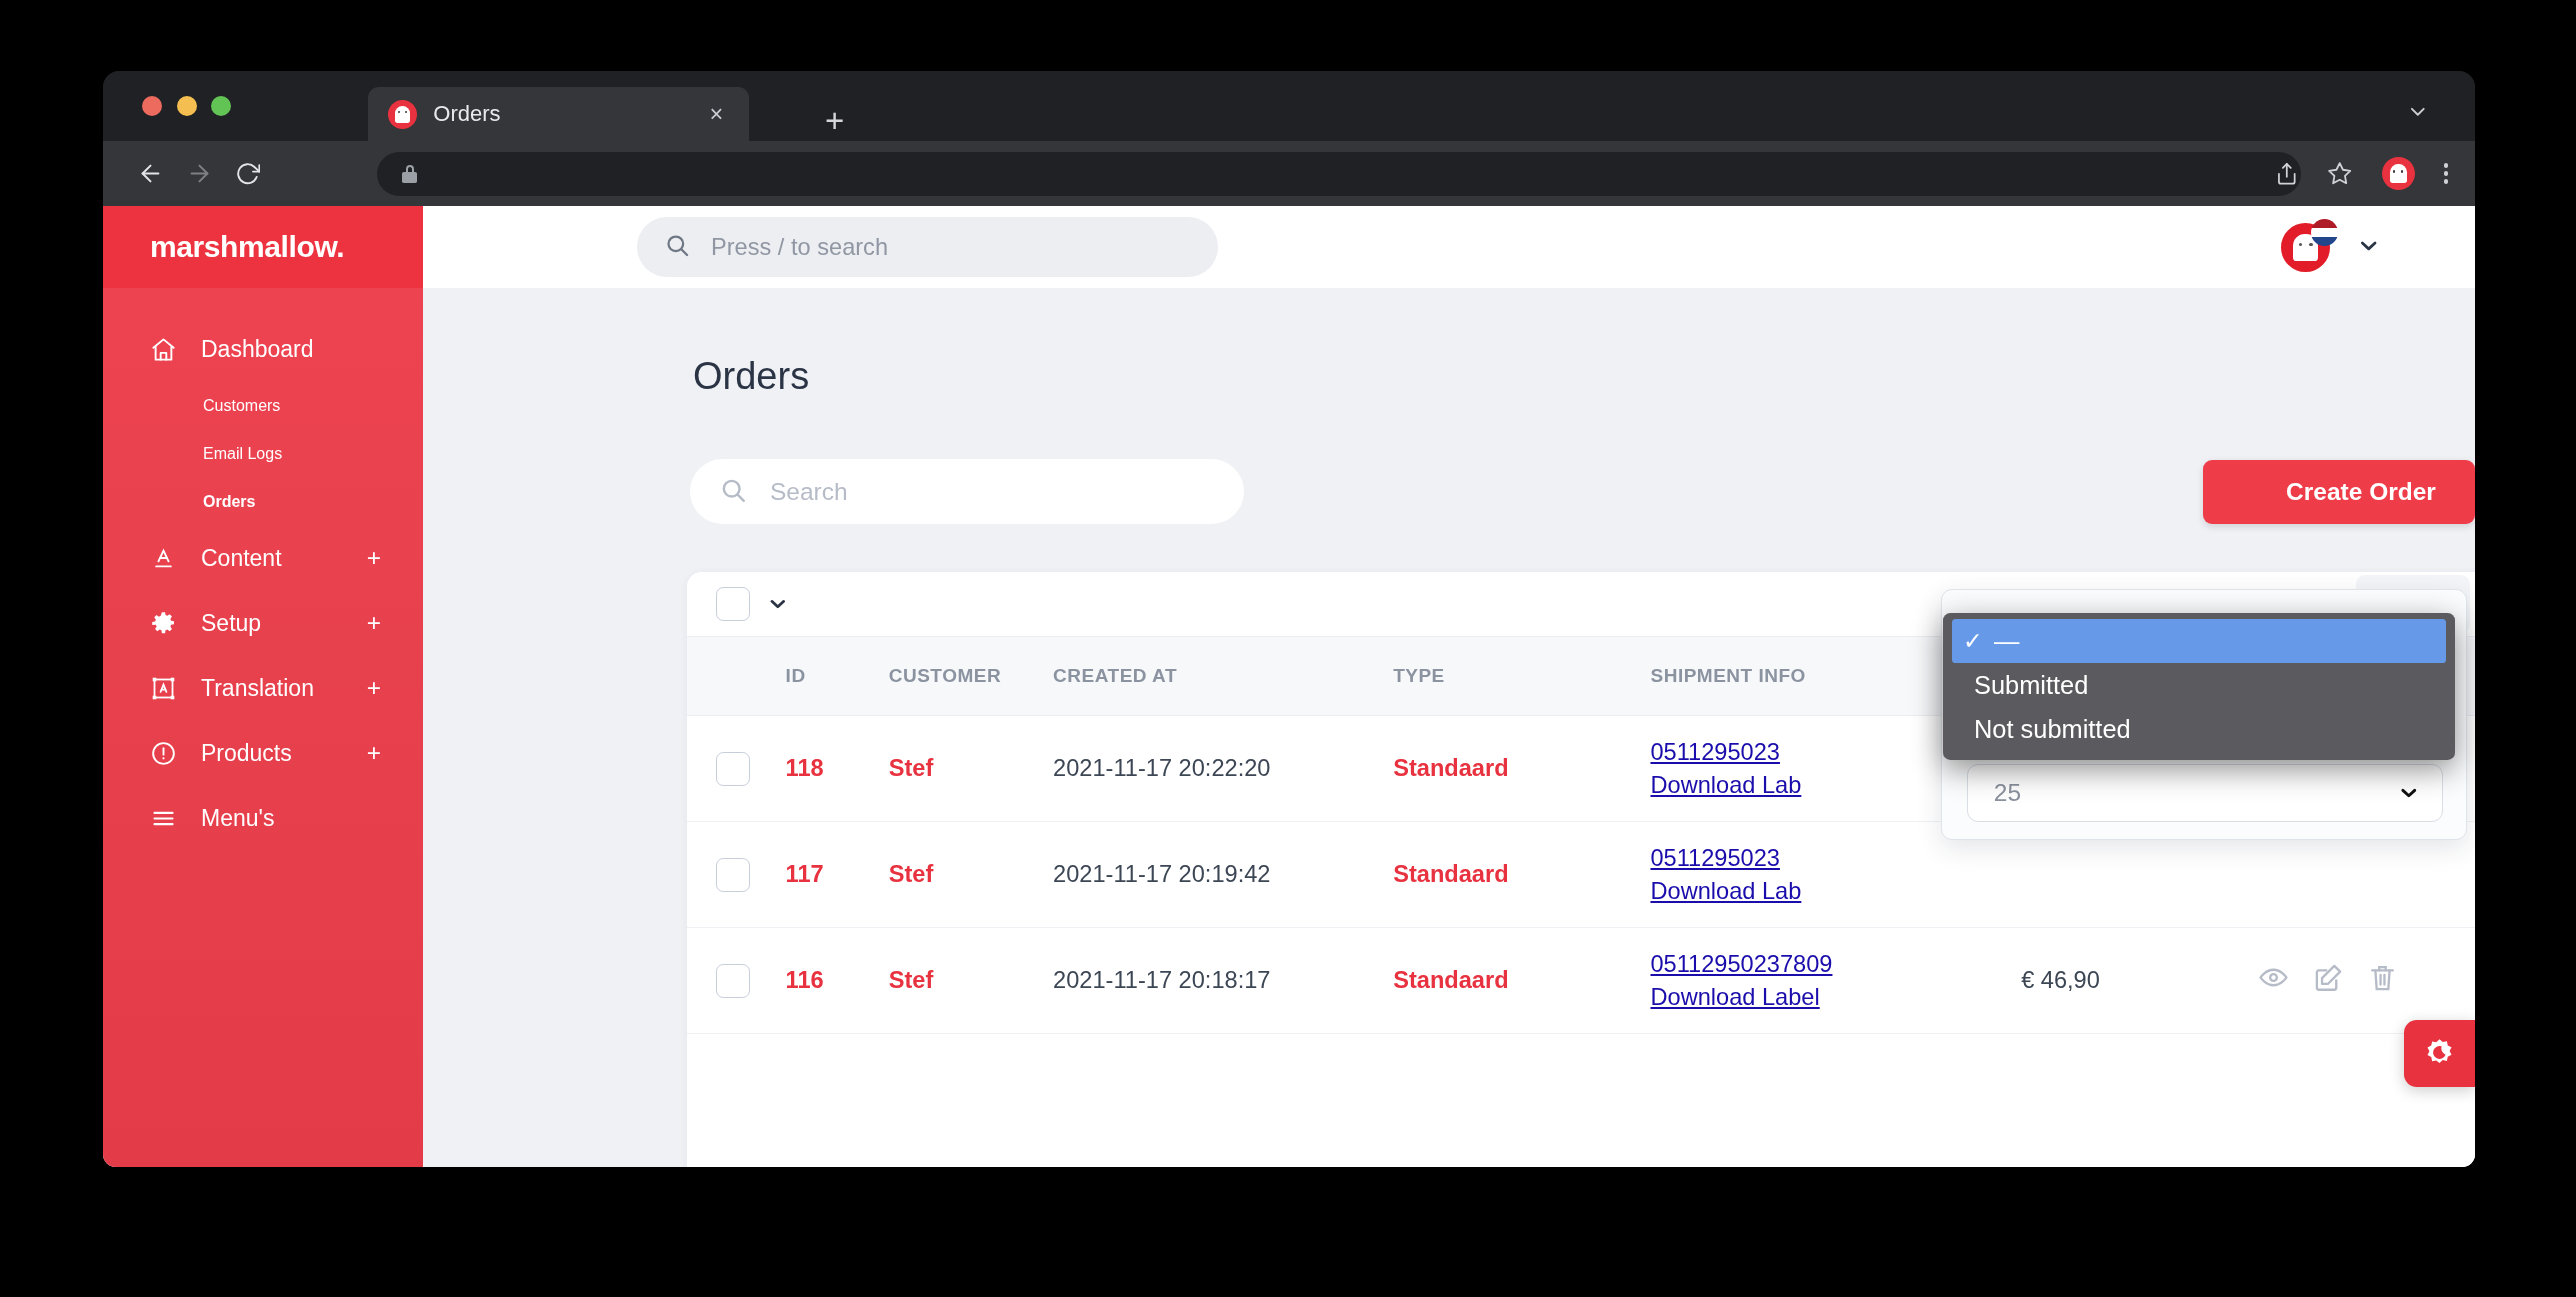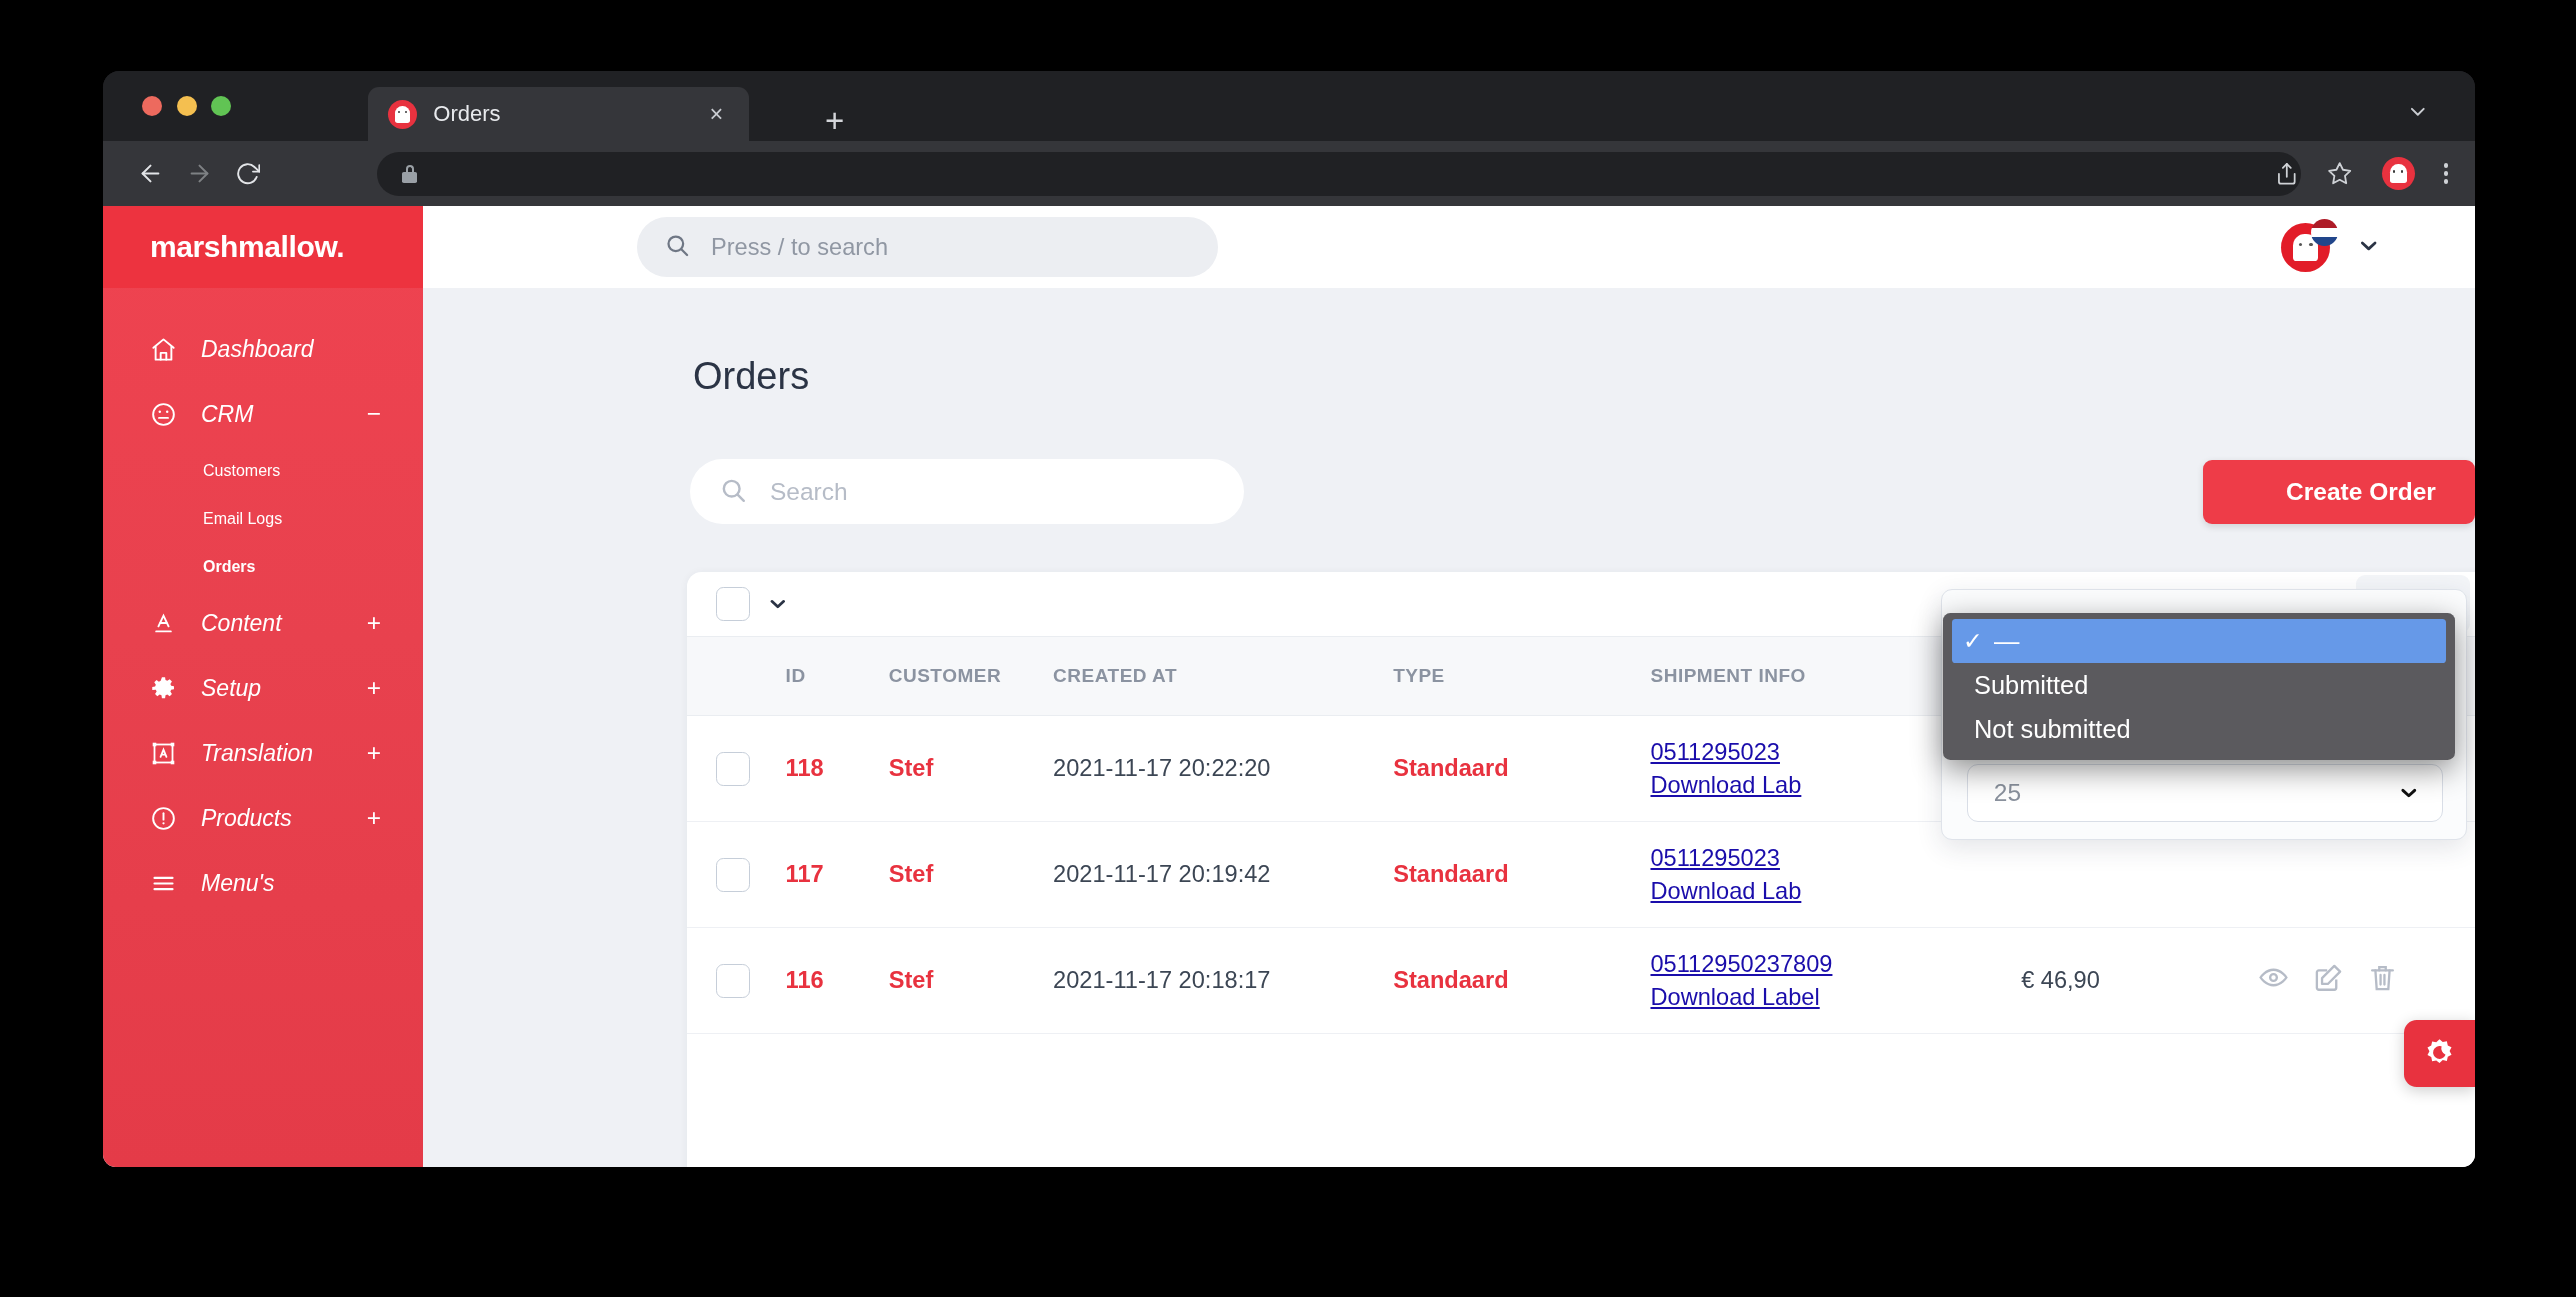--- a/index.html
+++ b/index.html
@@ -149,21 +149,21 @@
   #brand-text {
     color: #fff; font-size: 30px; font-weight: 700; letter-spacing: -0.4px;
   }
   #nav { padding-top: 29px; }
   .nav-item {
     display: flex; align-items: center;
     height: 65px; padding: 0 42px 0 47px;
     color: #fff;
   }
   .nav-item .ico { width: 31px; display: flex; justify-content: flex-start; flex: none; }
-  .nav-item .label { font-size: 23px; margin-left: 20px; flex: 1; font-style: italic; }
+  .nav-item .label { font-size: 23px; margin-left: 20px; flex: 1; }
   .nav-item .expander { font-size: 24.5px; font-weight: 300; line-height: 1; }
   .subnav { padding-left: 0; }
   .subnav-item {
     color: #fff; font-size: 16px;
     height: 48px; display: flex; align-items: center;
     padding-left: 100px;
   }
   .subnav-item.active { font-weight: 700; }
 
   
@@ -452,32 +452,20 @@
             <svg width="27" height="27" viewBox="0 0 24 24" fill="none" stroke="#fff" stroke-width="1.7" stroke-linecap="round" stroke-linejoin="round">
                 <path d="M3 10.5 12 3l9 7.5"></path>
                 <path d="M5 9.5V21h14V9.5"></path>
                 <path d="M9.5 21v-6h5v6"></path>
               </svg>
           </span>
           <span class="label">Dashboard</span>
           <span class="expander"></span>
         </div>
 
-        <div class="nav-item">
-          <span class="ico">
-            <svg width="27" height="27" viewBox="0 0 24 24" fill="none" stroke="#fff" stroke-width="1.7" stroke-linecap="round">
-                <circle cx="12" cy="12" r="9.2"></circle>
-                <circle cx="8.7" cy="9.6" r="1.1" fill="#fff" stroke="none"></circle>
-                <circle cx="15.3" cy="9.6" r="1.1" fill="#fff" stroke="none"></circle>
-                <line x1="8" y1="15" x2="16" y2="15"></line>
-              </svg>
-          </span>
-          <span class="label">CRM</span>
-          <span class="expander">−</span>
-        </div>
 
         <div class="subnav">
           <div class="subnav-item">
             <span>Customers</span>
           </div>
           <div class="subnav-item">
             <span>Email Logs</span>
           </div>
           <div class="subnav-item active">
             <span>Orders</span>

